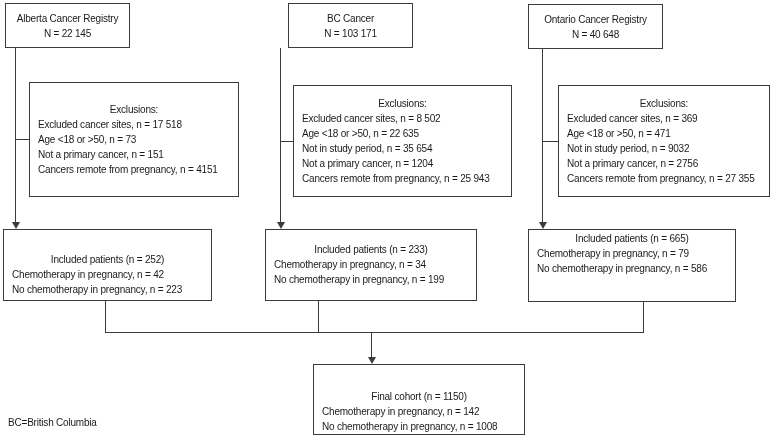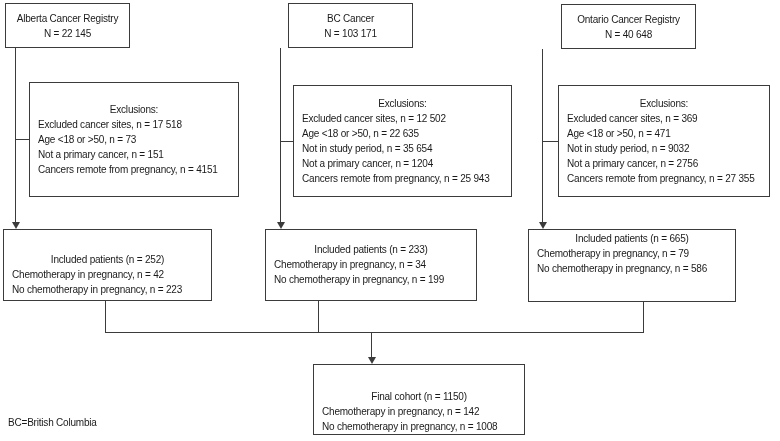--- a/index.html
+++ b/index.html
@@ -68,34 +68,34 @@
     <div class="line center">BC Cancer</div>
     <div class="line center">N = 103 171</div>
   </div>
 
   <div class="vline" style="left:280px;top:48px;width:1px;height:175px;"></div>
   <div class="arrow-down" style="left:277px;top:222px;"></div>
   <div class="hline" style="left:281px;top:141px;width:12px;height:1px;"></div>
 
   <div class="box" style="left:293px;top:85px;width:219px;height:112px;padding-top:10px;">
     <div class="line center">Exclusions:</div>
-    <div class="line left">Excluded cancer sites, n = 12 502</div>
+    <div class="line left">Excluded cancer sites, n = 8 502</div>
     <div class="line left">Age &lt;18 or &gt;50, n = 22 635</div>
     <div class="line left">Not in study period, n = 35 654</div>
     <div class="line left">Not a primary cancer, n = 1204</div>
     <div class="line left">Cancers remote from pregnancy, n = 25 943</div>
   </div>
 
   <div class="box" style="left:265px;top:229px;width:212px;height:72px;padding-top:12px;">
     <div class="line center">Included patients (n = 233)</div>
     <div class="line left">Chemotherapy in pregnancy, n = 34</div>
     <div class="line left">No chemotherapy in pregnancy, n = 199</div>
   </div>
 
-  <div class="box" style="left:528px;top:4px;width:135px;height:45px;padding-top:7px;margin-left:33px;">
+  <div class="box" style="left:528px;top:4px;width:135px;height:45px;padding-top:7px;">
     <div class="line center">Ontario Cancer Registry</div>
     <div class="line center">N = 40 648</div>
   </div>
 
   <div class="vline" style="left:542px;top:49px;width:1px;height:174px;"></div>
   <div class="arrow-down" style="left:539px;top:222px;"></div>
   <div class="hline" style="left:543px;top:141px;width:15px;height:1px;"></div>
 
   <div class="box" style="left:558px;top:85px;width:212px;height:112px;padding-top:10px;">
     <div class="line center">Exclusions:</div>

